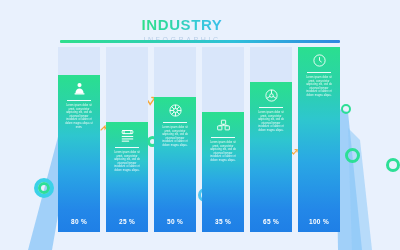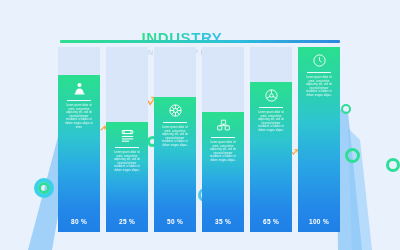--- a/index.html
+++ b/index.html
@@ -9,21 +9,21 @@
     font-family:"Liberation Sans", sans-serif;
     overflow:hidden;position:relative;
   }
   #stage{position:absolute;inset:0;width:400px;height:250px;overflow:hidden;}
 
   
   .deco{position:absolute;pointer-events:none;}
   .ring{position:absolute;border-radius:50%;box-sizing:border-box;}
 
   
-  #header{position:absolute;left:0;top:29px;width:364px;text-align:center;}
+  #header{position:absolute;left:0;top:16px;width:364px;text-align:center;}
   #title{
     font-size:15px;font-weight:bold;letter-spacing:.6px;line-height:15px;
     background:linear-gradient(90deg,#2ee08a 0%,#2fd6a6 35%,#35c9d8 70%,#3bbfe8 100%);
     -webkit-background-clip:text;background-clip:text;color:transparent;
     -webkit-text-fill-color:transparent;display:inline-block;
   }
   #subtitle{
     font-size:7px;letter-spacing:2.6px;color:#b9cfe8;line-height:9px;
     margin-top:1px;
   }

